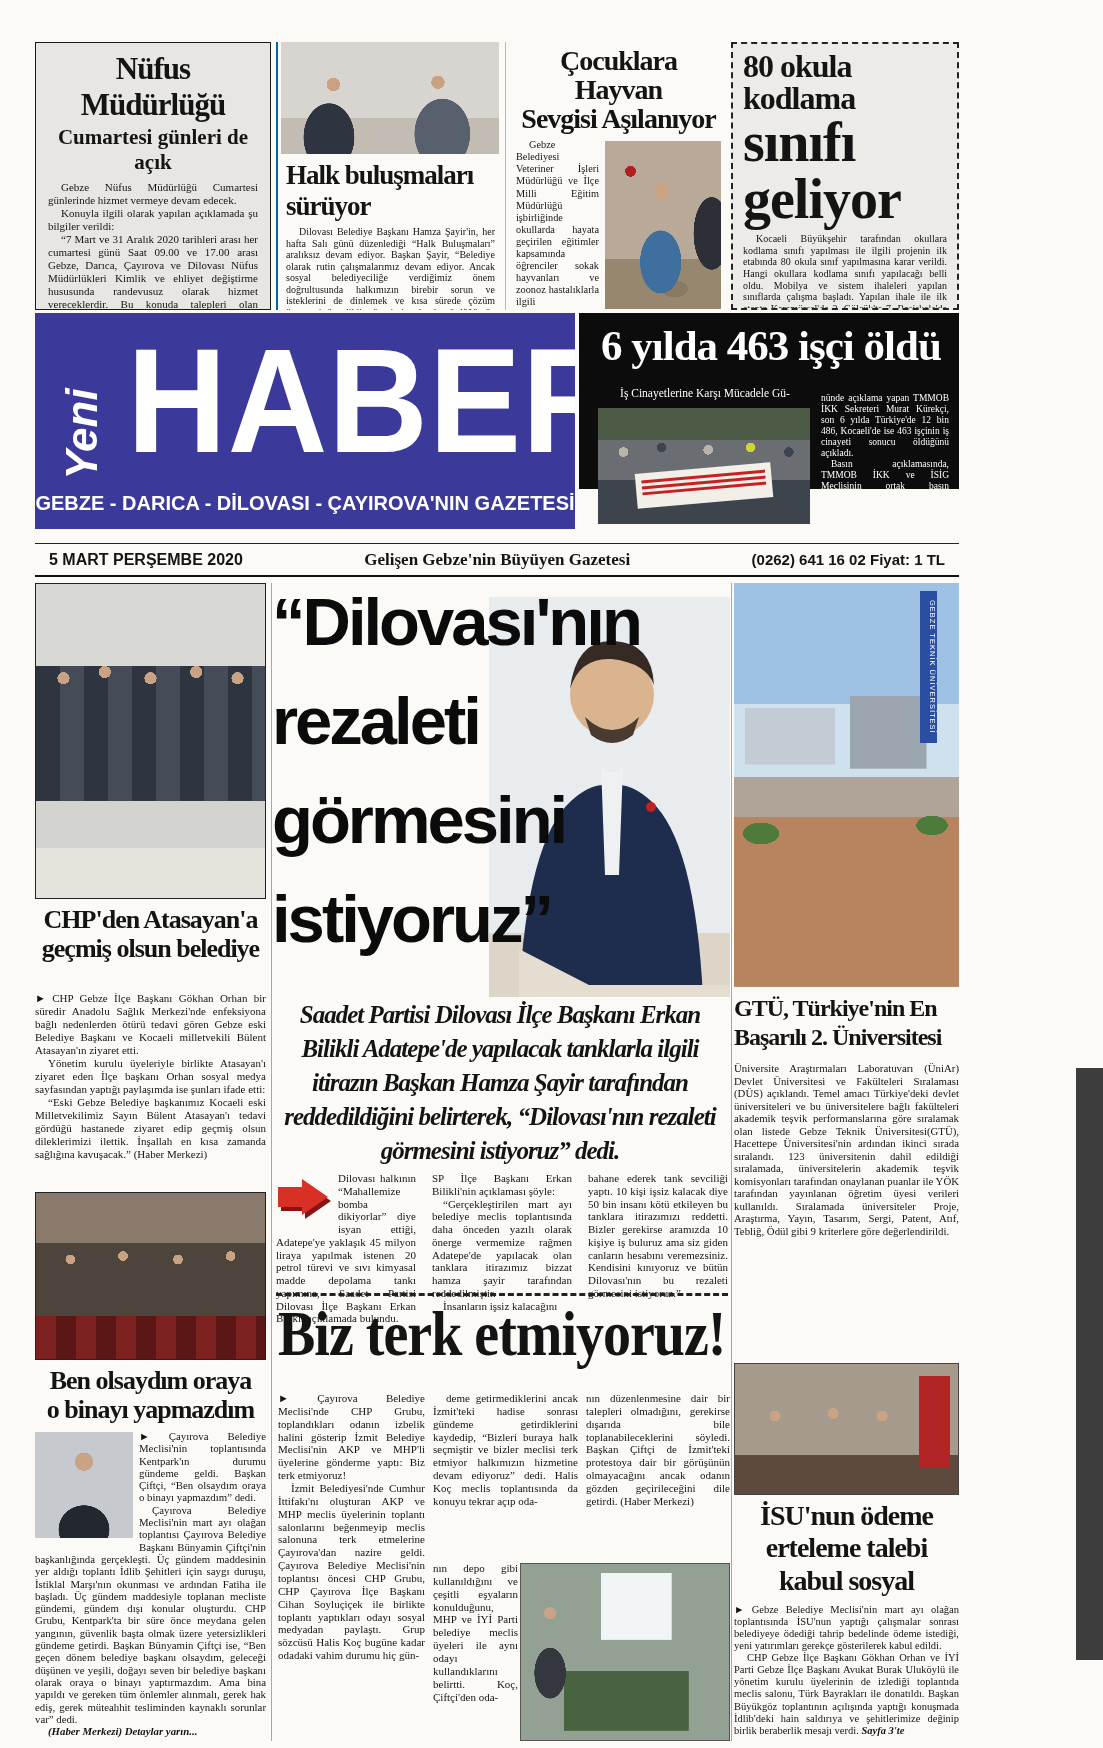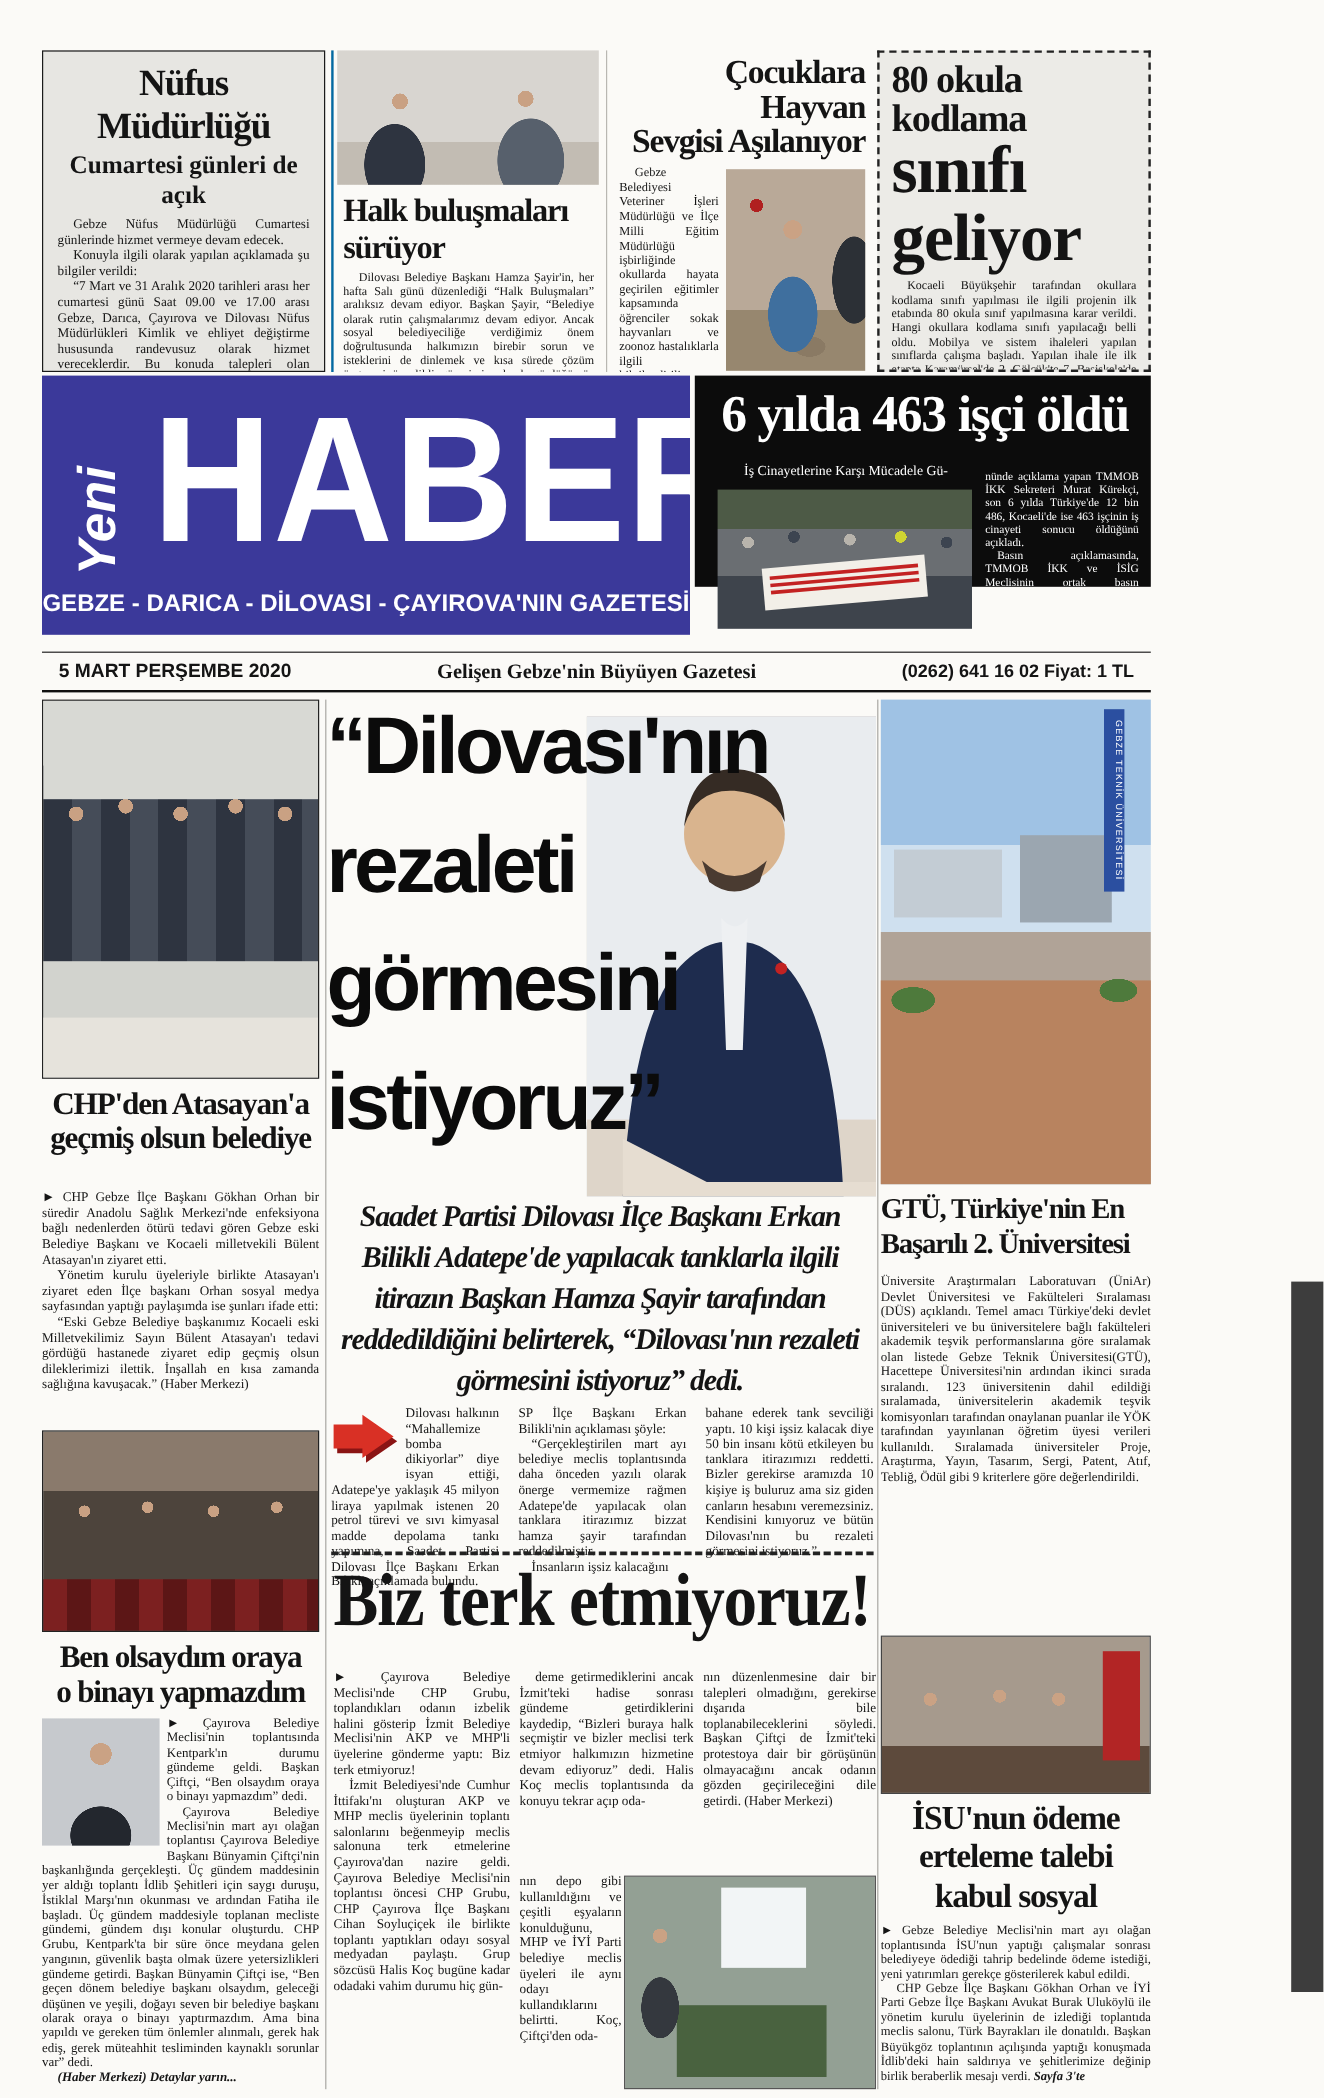--- a/index.html
+++ b/index.html
@@ -34,21 +34,21 @@
       radial-gradient(circle 11px at 24% 38%, #c9a183 0 60%, transparent 61%),
       radial-gradient(circle 11px at 72% 36%, #c9a183 0 60%, transparent 61%),
       radial-gradient(ellipse 42px 56px at 22% 85%, #2e3440 0 60%, transparent 61%),
       radial-gradient(ellipse 46px 58px at 74% 82%, #57606c 0 60%, transparent 61%),
       linear-gradient(#d8d5d0 0 68%, #c2bcb3 68% 100%);
   }
   .halk-title { font-weight: bold; font-size: 27px; letter-spacing: -1px; margin: 118px 0 4px; }
   .box-halk .just { font-size: 10px; line-height: 1.15; }
 
   .box-cocuk { left: 505px; top: 42px; width: 222px; height: 268px; border-left: 1px solid #b9b7b2; padding: 4px 6px 0 10px; overflow: hidden; }
-  .cocuk-title { font-weight: bold; font-size: 28px; letter-spacing: -1px; line-height: 1.04; text-align: right; margin-bottom: 6px; }
+  .cocuk-title { font-weight: bold; font-size: 28px; letter-spacing: -1px; line-height: 1.04; text-align: center; margin-bottom: 6px; }
   .box-cocuk .just { font-size: 10.3px; line-height: 1.17; }
   .cocuk-photo { position: relative; float: right; width: 116px; height: 168px; margin: 2px 0 4px 6px;
     background:
       radial-gradient(circle 9px at 22% 18%, #b02020 0 60%, transparent 61%),
       radial-gradient(circle 13px at 48% 30%, #caa284 0 60%, transparent 61%),
       radial-gradient(ellipse 34px 52px at 48% 72%, #3f6f9e 0 60%, transparent 61%),
       radial-gradient(ellipse 22px 14px at 60% 88%, #8a7a64 0 60%, transparent 61%),
       radial-gradient(ellipse 30px 60px at 92% 55%, #2c3036 0 60%, transparent 61%),
       linear-gradient(#b9a998 0 70%, #97876f 70% 100%);
   }

